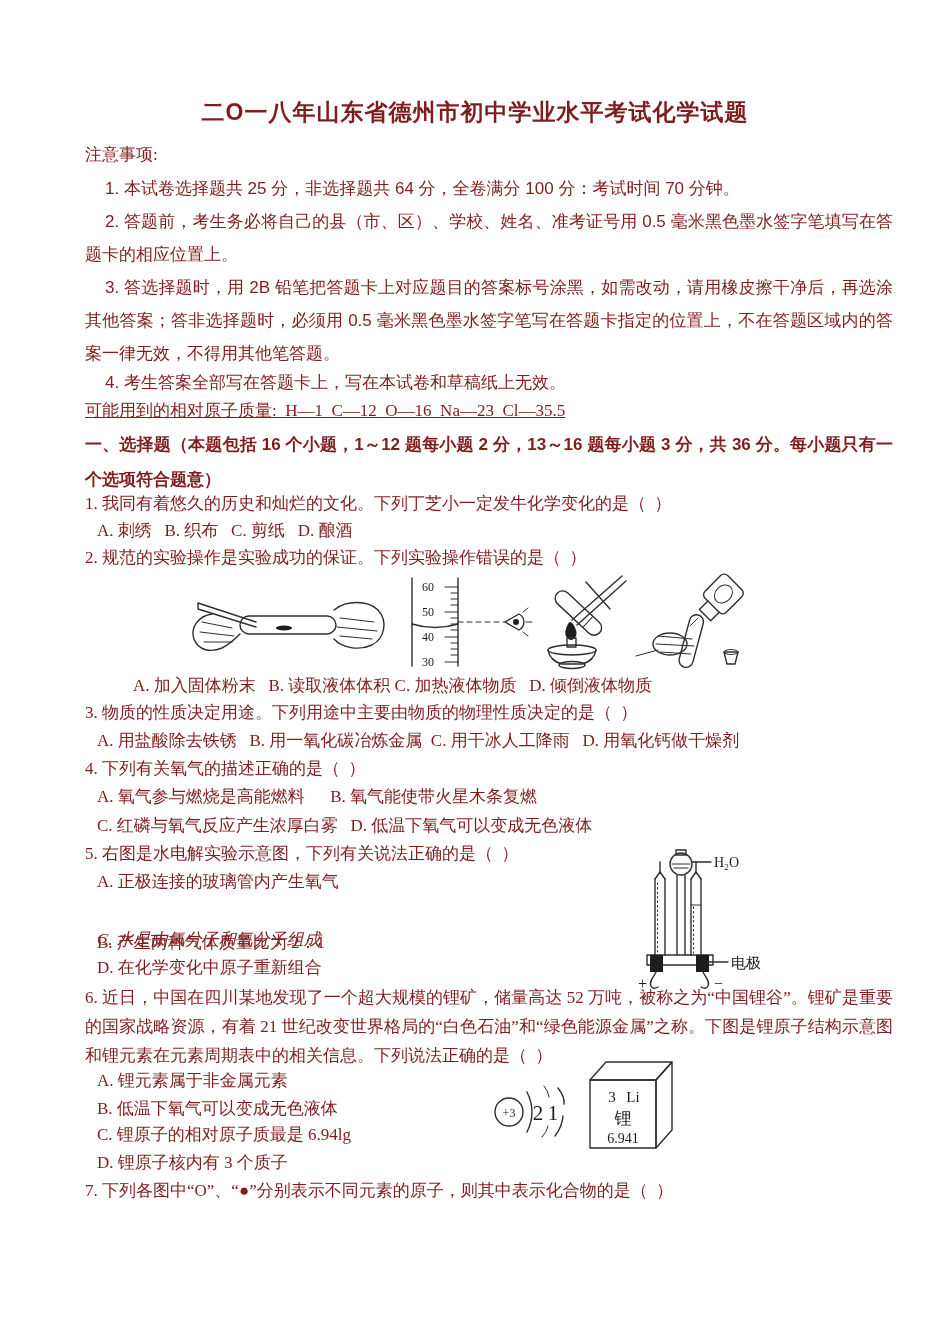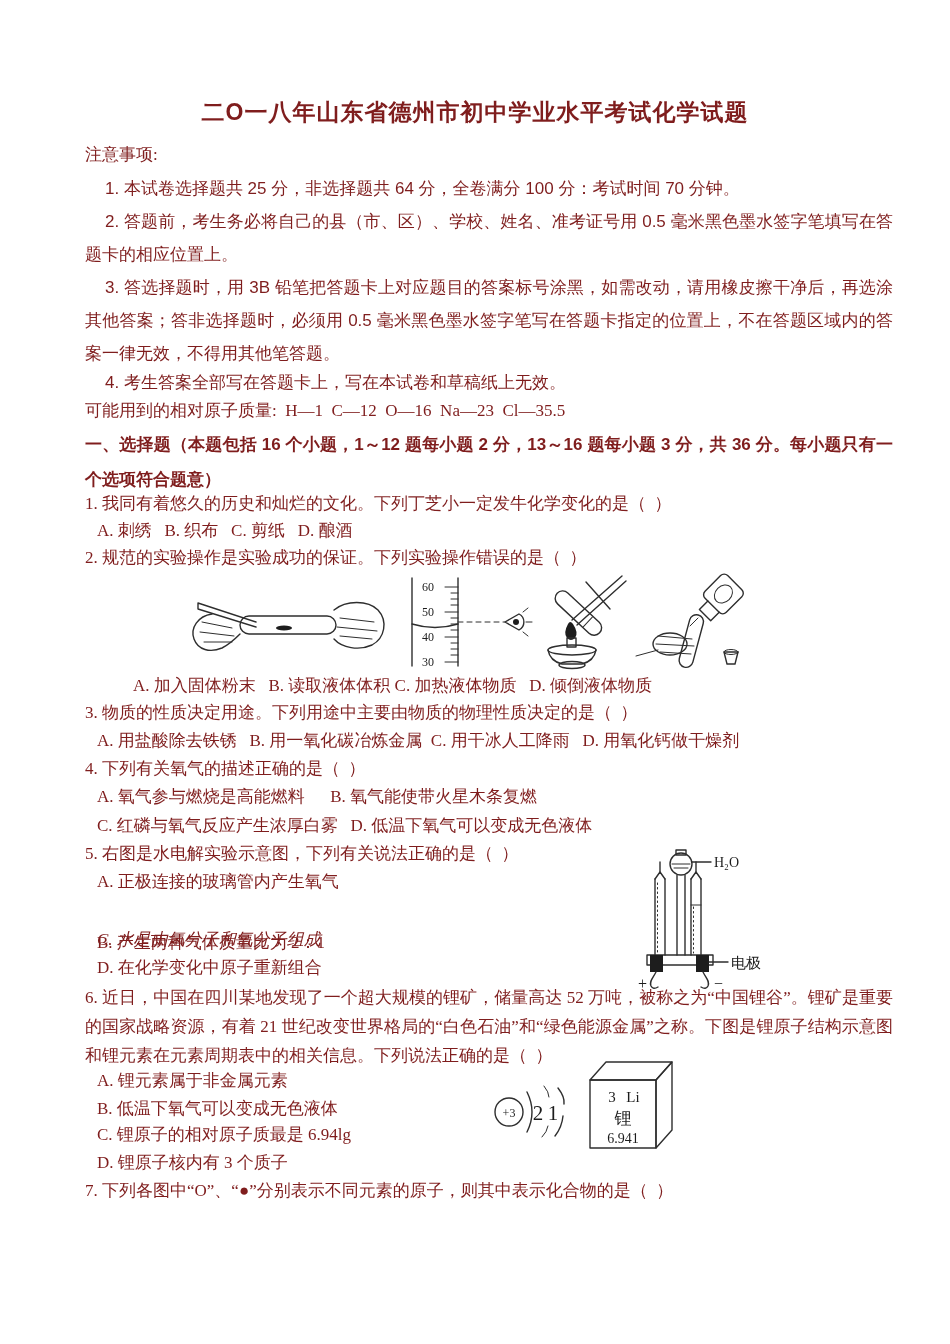--- a/index.html
+++ b/index.html
@@ -26,24 +26,24 @@
 <body>
 
 <div class="page">
 
   <div class="abs title hei bold">二O一八年山东省德州市初中学业水平考试化学试题</div>
 
   <div class="abs" style="left:85px;top:143px;">注意事项:</div>
 
   <div class="abs hei" style="left:105px;top:177px;width:790px;">1. 本试卷选择题共 25 分，非选择题共 64 分，全卷满分 100 分：考试时间 70 分钟。</div>
   <div class="abs hei just" style="left:85px;top:205px;width:808px;text-indent:20px;line-height:33px;">2. 答题前，考生务必将自己的县（市、区）、学校、姓名、准考证号用 0.5 毫米黑色墨水签字笔填写在答题卡的相应位置上。</div>
-  <div class="abs hei just" style="left:85px;top:271px;width:808px;text-indent:20px;line-height:33px;">3. 答选择题时，用 3B 铅笔把答题卡上对应题目的答案标号涂黑，如需改动，请用橡皮擦干净后，再选涂其他答案；答非选择题时，必须用 0.5 毫米黑色墨水签字笔写在答题卡指定的位置上，不在答题区域内的答案一律无效，不得用其他笔答题。</div>
+  <div class="abs hei just" style="left:85px;top:271px;width:808px;text-indent:20px;line-height:33px;">3. 答选择题时，用 2B 铅笔把答题卡上对应题目的答案标号涂黑，如需改动，请用橡皮擦干净后，再选涂其他答案；答非选择题时，必须用 0.5 毫米黑色墨水签字笔写在答题卡指定的位置上，不在答题区域内的答案一律无效，不得用其他笔答题。</div>
   <div class="abs hei" style="left:105px;top:371px;width:790px;">4. 考生答案全部写在答题卡上，写在本试卷和草稿纸上无效。</div>
 
-  <div class="abs" style="left:85px;top:399px;width:810px;">可能用到的相对原子质量:  H—1  C—12  O—16  Na—23  Cl—35.5</div>
+  <div class="abs" style="left:85px;top:399px;width:810px;text-decoration:underline;">可能用到的相对原子质量:  H—1  C—12  O—16  Na—23  Cl—35.5</div>
 
   <div class="abs hei bold just" style="left:85px;top:427px;width:808px;line-height:35px;">一、选择题（本题包括 16 个小题，1～12 题每小题 2 分，13～16 题每小题 3 分，共 36 分。每小题只有一个选项符合题意）</div>
 
   <div class="abs stem" style="top:492px;">1. 我同有着悠久的历史和灿烂的文化。下列丁芝小一定发牛化学变化的是（  ）</div>
   <div class="abs opt" style="top:519px;">A. 刺绣   B. 织布   C. 剪纸   D. 酿酒</div>
 
   <div class="abs stem" style="top:546px;font-family:Liberation Serif, serif;">2. 规范的实验操作是实验成功的保证。下列实验操作错误的是（  ）</div>
 
   <svg class="abs" style="left:182px;top:578px;" width="212" height="88" viewBox="0 0 212 88">
     <path class="ln" d="M30,36 C16,38 8,50 12,61 C16,72 28,75 40,70 C48,66 54,60 58,56"></path>

